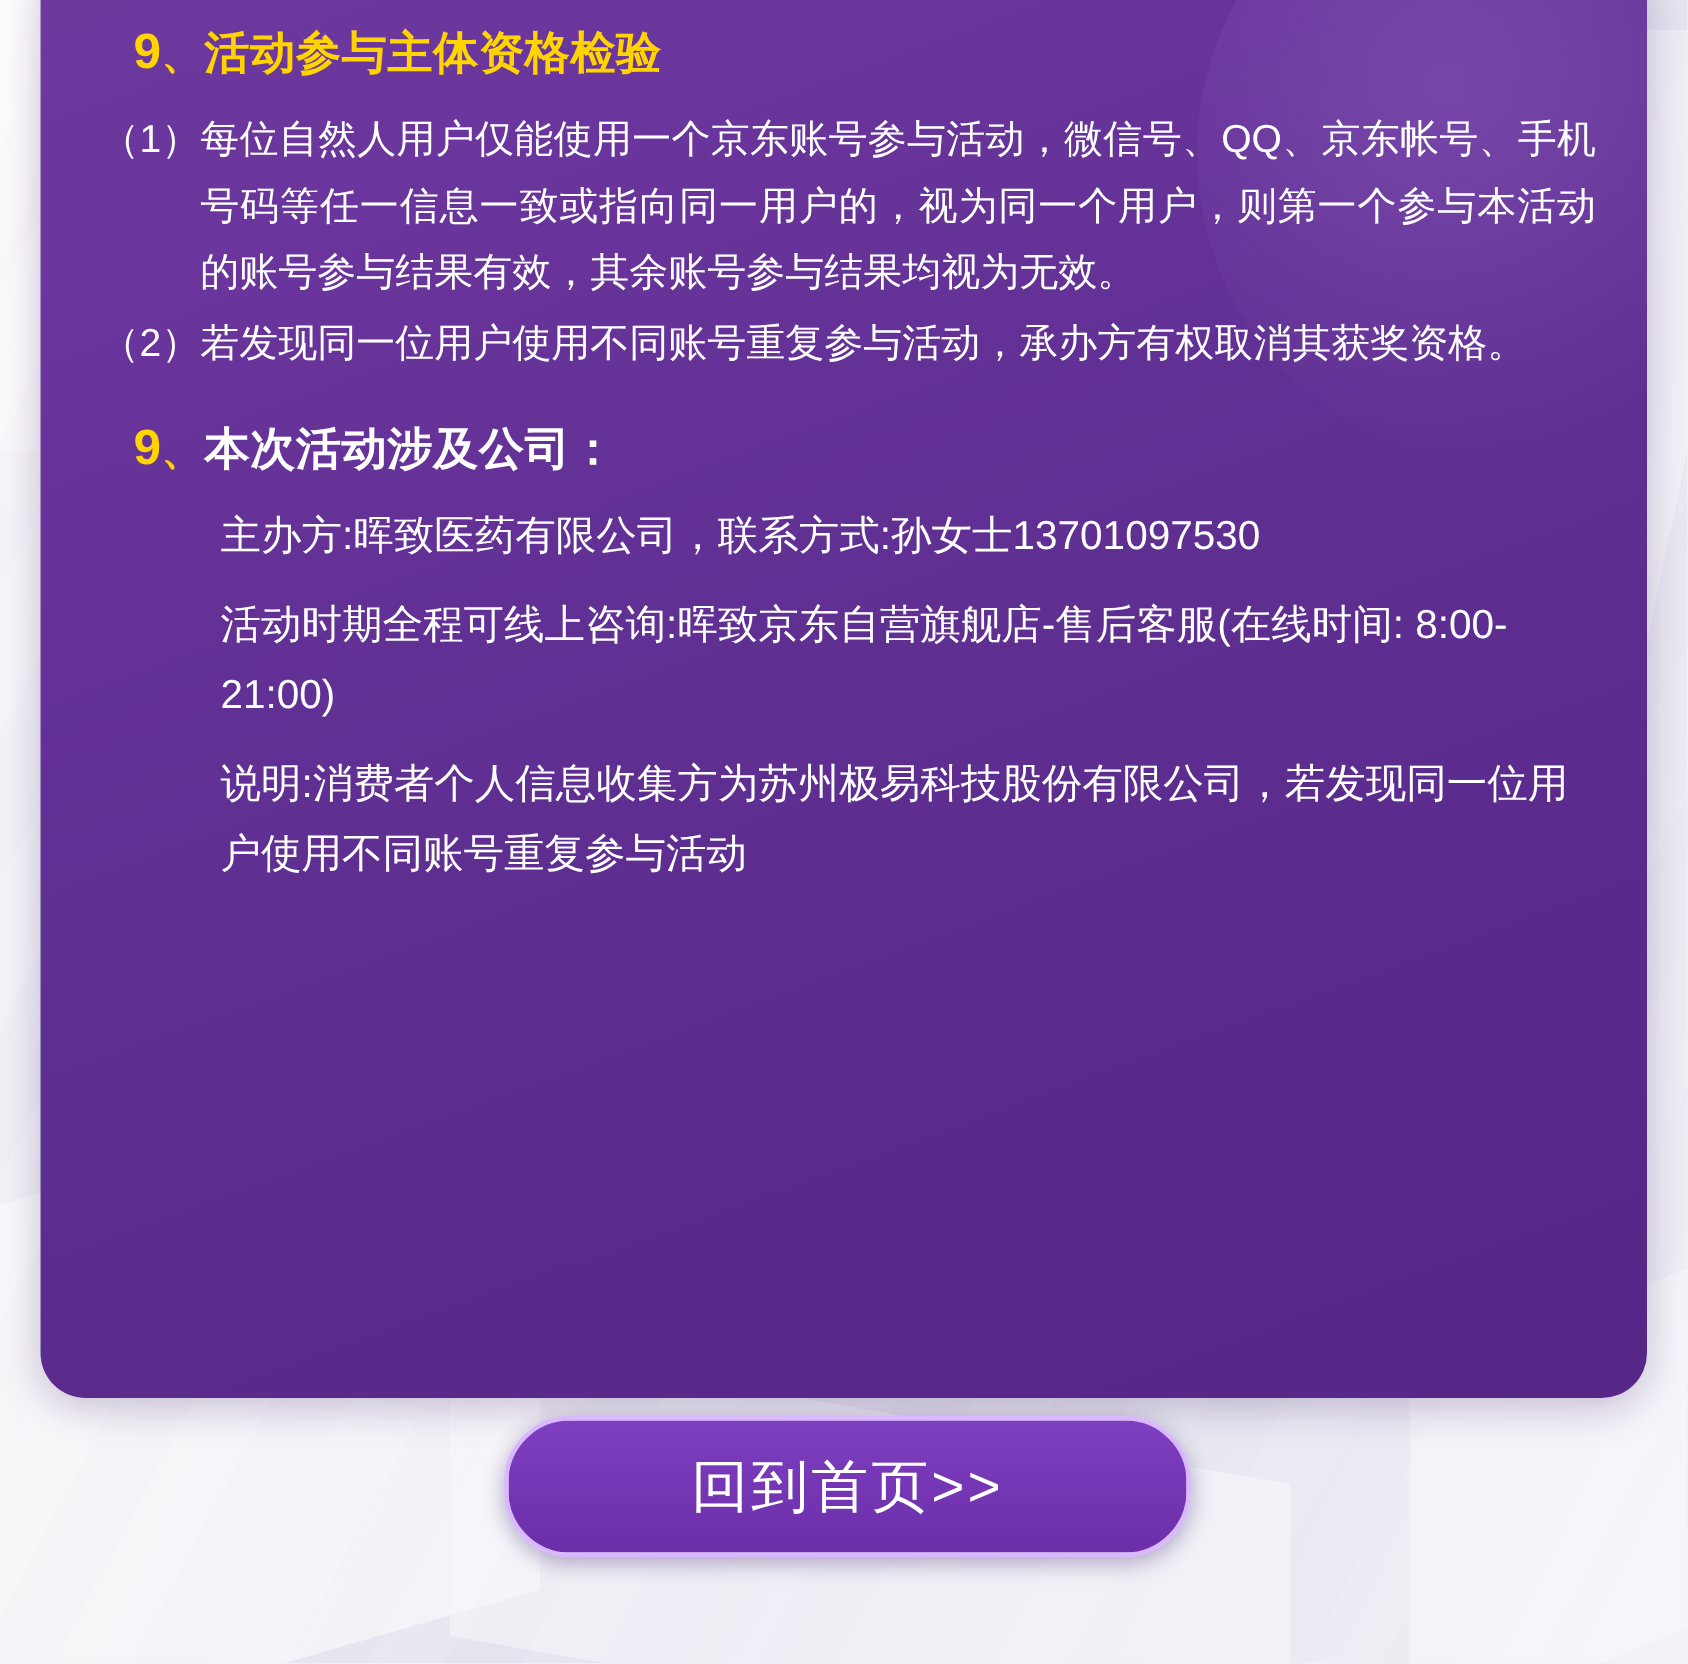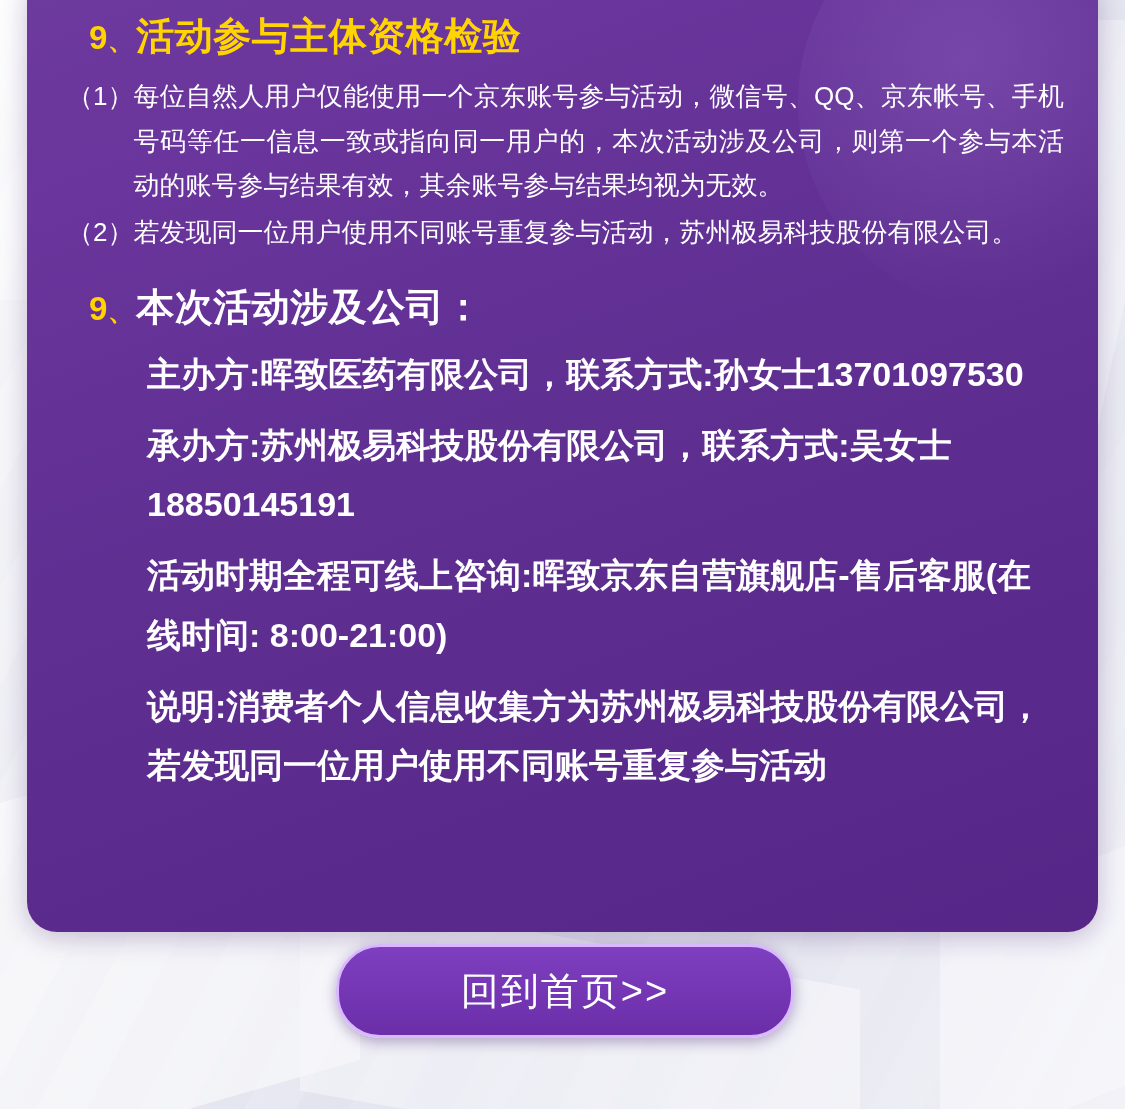--- a/index.html
+++ b/index.html
@@ -79,21 +79,21 @@
   }
   .section-head .num {
     font-size: 33px;
     line-height: 1.1;
   }
   .section-head .sep {
     font-size: 27px;
     margin-right: 1px;
   }
   .section-head .title {
-    font-size: 38px;
+    font-size: 30px;
     line-height: 1.1;
   }
   .section-head.white-title .title { color: #ffffff; margin-top: 30px; }
 
   
   .para {
     color: #ffffff;
     font-size: 26px;
     line-height: 1.72;
     margin: 0 0 2px 0;
@@ -110,22 +110,22 @@
   }
 
   
   .info-list {
     margin: 6px 0 0 0;
     padding: 0;
     list-style: none;
   }
   .info-list li {
     color: #ffffff;
-    font-weight: bold;
-    font-size: 34px;
+    font-weight: normal;
+    font-size: 27px;
     line-height: 1.74;
     margin: 12px 0 4px 86px;
     padding-right: 8px;
     text-indent: 0;
   }
 
   
   #home-button {
     position: absolute;
     left: 336px;
@@ -162,37 +162,36 @@
     <div class="card-inner">
 
       <div class="section-head">
         <span class="num">9</span>
         <span class="sep">、</span>
         <span class="title">活动参与主体资格检验</span>
       </div>
 
       <p class="para">
         <span class="marker">（1）</span>
-        <span class="ptext">每位自然人用户仅能使用一个京东账号参与活动，微信号、QQ、京东帐号、手机号码等任一信息一致或指向同一用户的，本次活动涉及公司，则第一个参与本活动的账号参与结果有效，其余账号参与结果均视为无效。</span>
+        <span class="ptext">每位自然人用户仅能使用一个京东账号参与活动，微信号、QQ、京东帐号、手机号码等任一信息一致或指向同一用户的，视为同一个用户，则第一个参与本活动的账号参与结果有效，其余账号参与结果均视为无效。</span>
       </p>
 
       <p class="para">
         <span class="marker">（2）</span>
-        <span class="ptext">若发现同一位用户使用不同账号重复参与活动，苏州极易科技股份有限公司。</span>
+        <span class="ptext">若发现同一位用户使用不同账号重复参与活动，承办方有权取消其获奖资格。</span>
       </p>
 
       <div class="section-head white-title">
         <span class="num">9</span>
         <span class="sep">、</span>
         <span class="title">本次活动涉及公司：</span>
       </div>
 
       <ul class="info-list">
         <li>主办方:晖致医药有限公司，联系方式:孙女士13701097530</li>
-        <li>承办方:苏州极易科技股份有限公司，联系方式:吴女士18850145191</li>
         <li>活动时期全程可线上咨询:晖致京东自营旗舰店-售后客服(在线时间: 8:00-21:00)</li>
         <li>说明:消费者个人信息收集方为苏州极易科技股份有限公司，若发现同一位用户使用不同账号重复参与活动</li>
       </ul>
 
     </div>
   </div>
 
   <div id="home-button">回到首页&gt;&gt;</div>
 
 </div>

